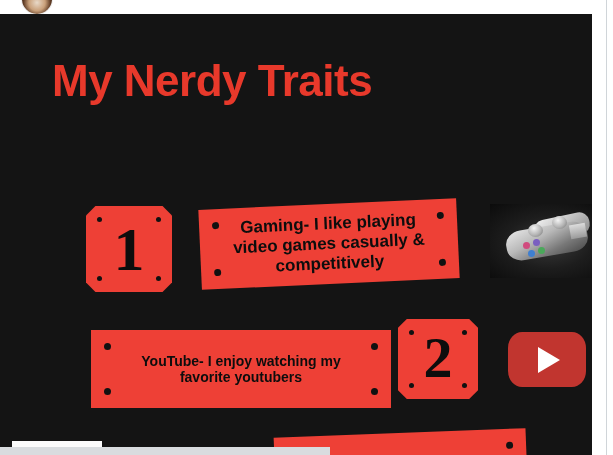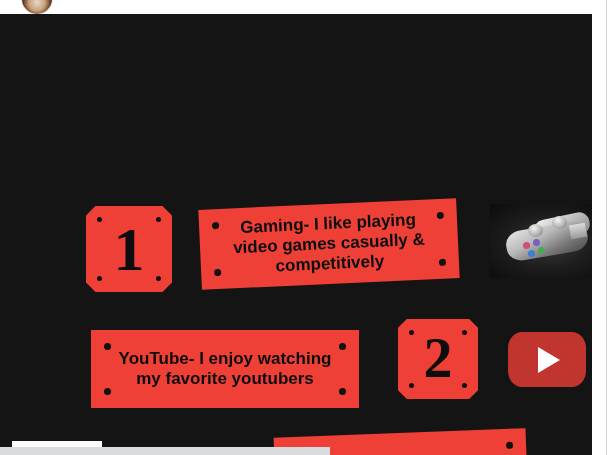--- a/index.html
+++ b/index.html
@@ -115,22 +115,22 @@
   .plaque .dot.br { right: 13px; bottom: 13px; }
 
   #plaque-gaming {
     left: 200px; top: 190px;
     width: 258px; height: 80px;
     font-size: 17px;
     transform: rotate(-2.6deg);
   }
   #plaque-youtube {
     left: 91px; top: 316px;
-    width: 268px; height: 78px;
-    font-size: 17px;
+    width: 300px; height: 78px;
+    font-size: 14px;
   }
   #plaque-movies {
     left: 275px; top: 419px;
     width: 252px; height: 76px;
     font-size: 17px;
     transform: rotate(-2.2deg);
   }
 
   
   #controller-photo {
@@ -240,20 +240,21 @@
 <body>
 
 <div id="viewport">
 
   <div id="top-strip">
     <div id="avatar"></div>
   </div>
 
   <div id="slide">
 
+    <div id="slide-title">My Nerdy Traits</div>
 
     <div id="tile-1" class="num-tile">
       <span class="dot tl"></span>
       <span class="dot tr"></span>
       <span class="dot bl"></span>
       <span class="dot br"></span>
       <span class="glyph">1</span>
     </div>
 
     <div id="plaque-gaming" class="plaque">

